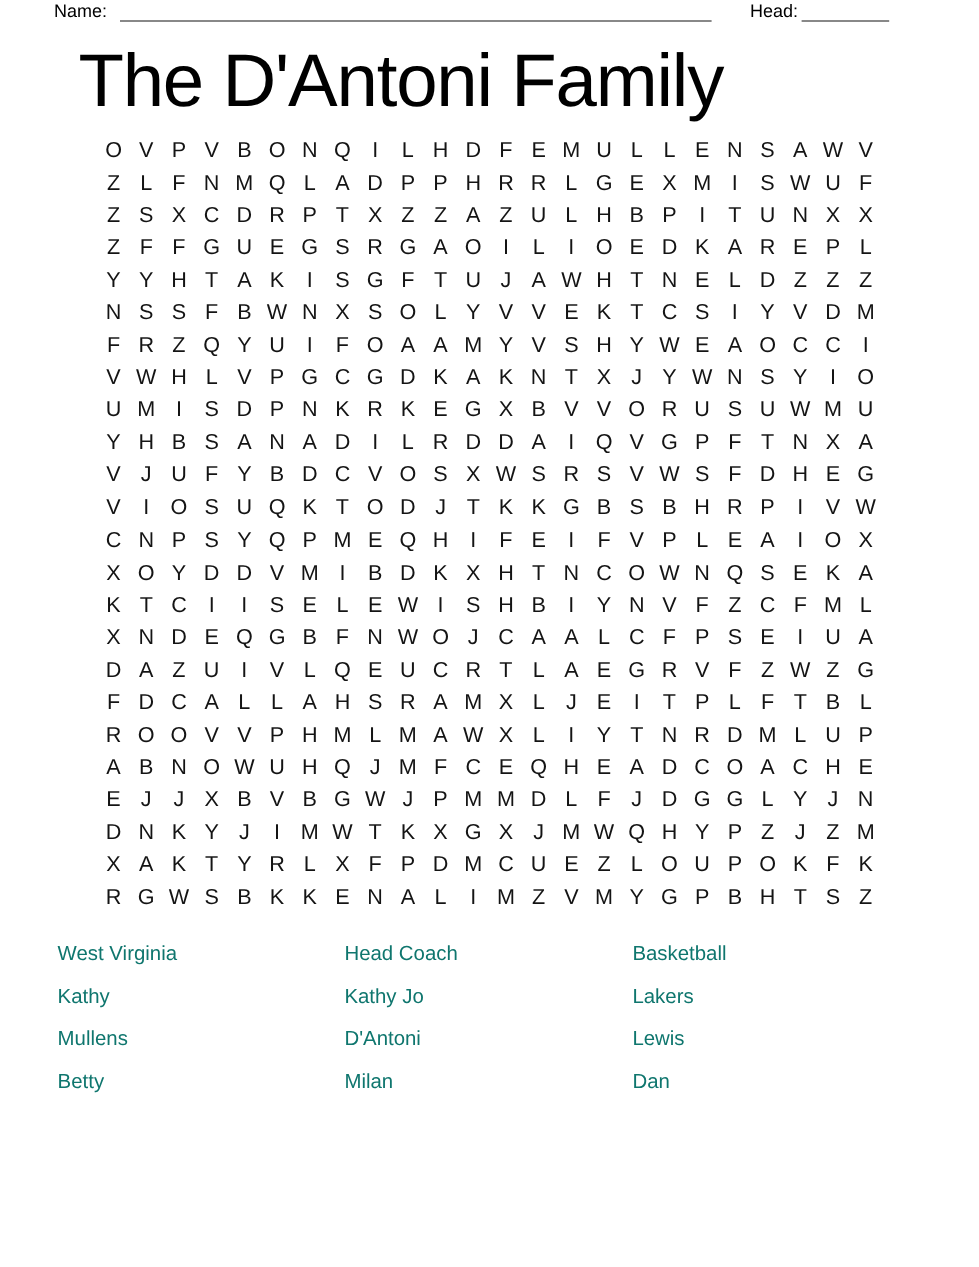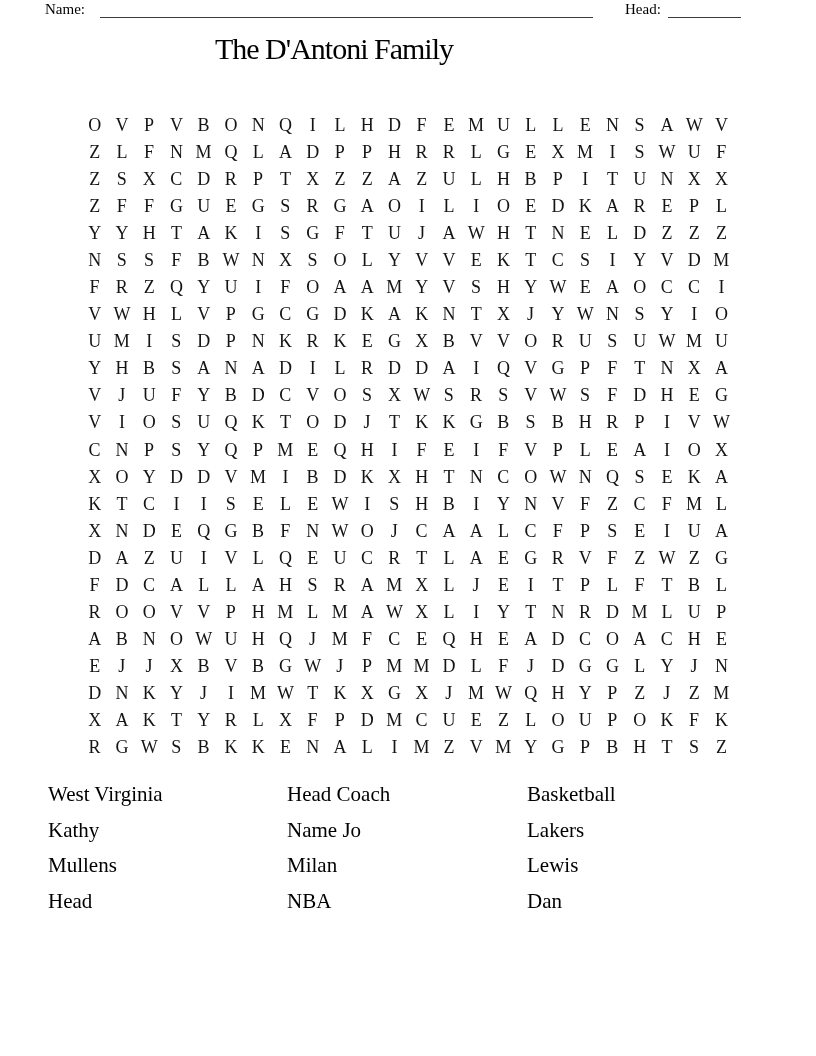--- a/index.html
+++ b/index.html
@@ -5,21 +5,21 @@
   html, body {
     margin: 0;
     padding: 0;
     background: #ffffff;
   }
   .page {
     position: relative;
     width: 816px;
     height: 1056px;
     background: #ffffff;
-    font-family: Liberation Serif, serif;
+    font-family: Liberation Sans, sans-serif;
     color: #000000;
     overflow: hidden;
     border-radius: 30px;
   }
   
   .hdr-label {
     position: absolute;
     top: 1px;
     font-size: 15px;
     color: #000000;
@@ -35,21 +35,21 @@
   .name-line { left: 100px; width: 493px; }
   .date-line { left: 668px; width: 73px; }
 
   
   .title {
     position: absolute;
     top: 32px;
     left: 0;
     width: 668px;
     text-align: center;
-    font-size: 30px;
+    font-size: 62px;
     font-weight: 400;
     letter-spacing: -1px;
     color: #000000;
     white-space: nowrap;
   }
 
   
   .grid {
     position: absolute;
     left: 81px;
@@ -81,23 +81,23 @@
     position: absolute;
     top: 0;
     list-style: none;
     margin: 0;
     padding: 0;
   }
   .word-col-1 { left: 0; }
   .word-col-2 { left: 239px; }
   .word-col-3 { left: 479px; }
   .word-col li {
-    font-size: 21px;
+    font-size: 17px;
     line-height: 35.7px;
-    color: #000000;
+    color: #0f766e;
     white-space: nowrap;
   }
 </style>
 </head>
 <body>
 
 <div class="page">
 
   <div>
     <span class="hdr-label name-label">Name:</span>
@@ -685,27 +685,27 @@
       <span class="cell">T</span>
       <span class="cell">S</span>
       <span class="cell">Z</span>
     </div>
 
   <div class="word-list">
     <ul class="word-col word-col-1" id="word-col-0">
         <li>West Virginia</li>
         <li>Kathy</li>
         <li>Mullens</li>
-        <li>Head</li>
+        <li>Betty</li>
       </ul>
     <ul class="word-col word-col-2" id="word-col-1">
         <li>Head Coach</li>
-        <li>Name Jo</li>
+        <li>Kathy Jo</li>
+        <li>D'Antoni</li>
         <li>Milan</li>
-        <li>NBA</li>
       </ul>
     <ul class="word-col word-col-3" id="word-col-2">
         <li>Basketball</li>
         <li>Lakers</li>
         <li>Lewis</li>
         <li>Dan</li>
       </ul>
   </div>
 
 </div>

